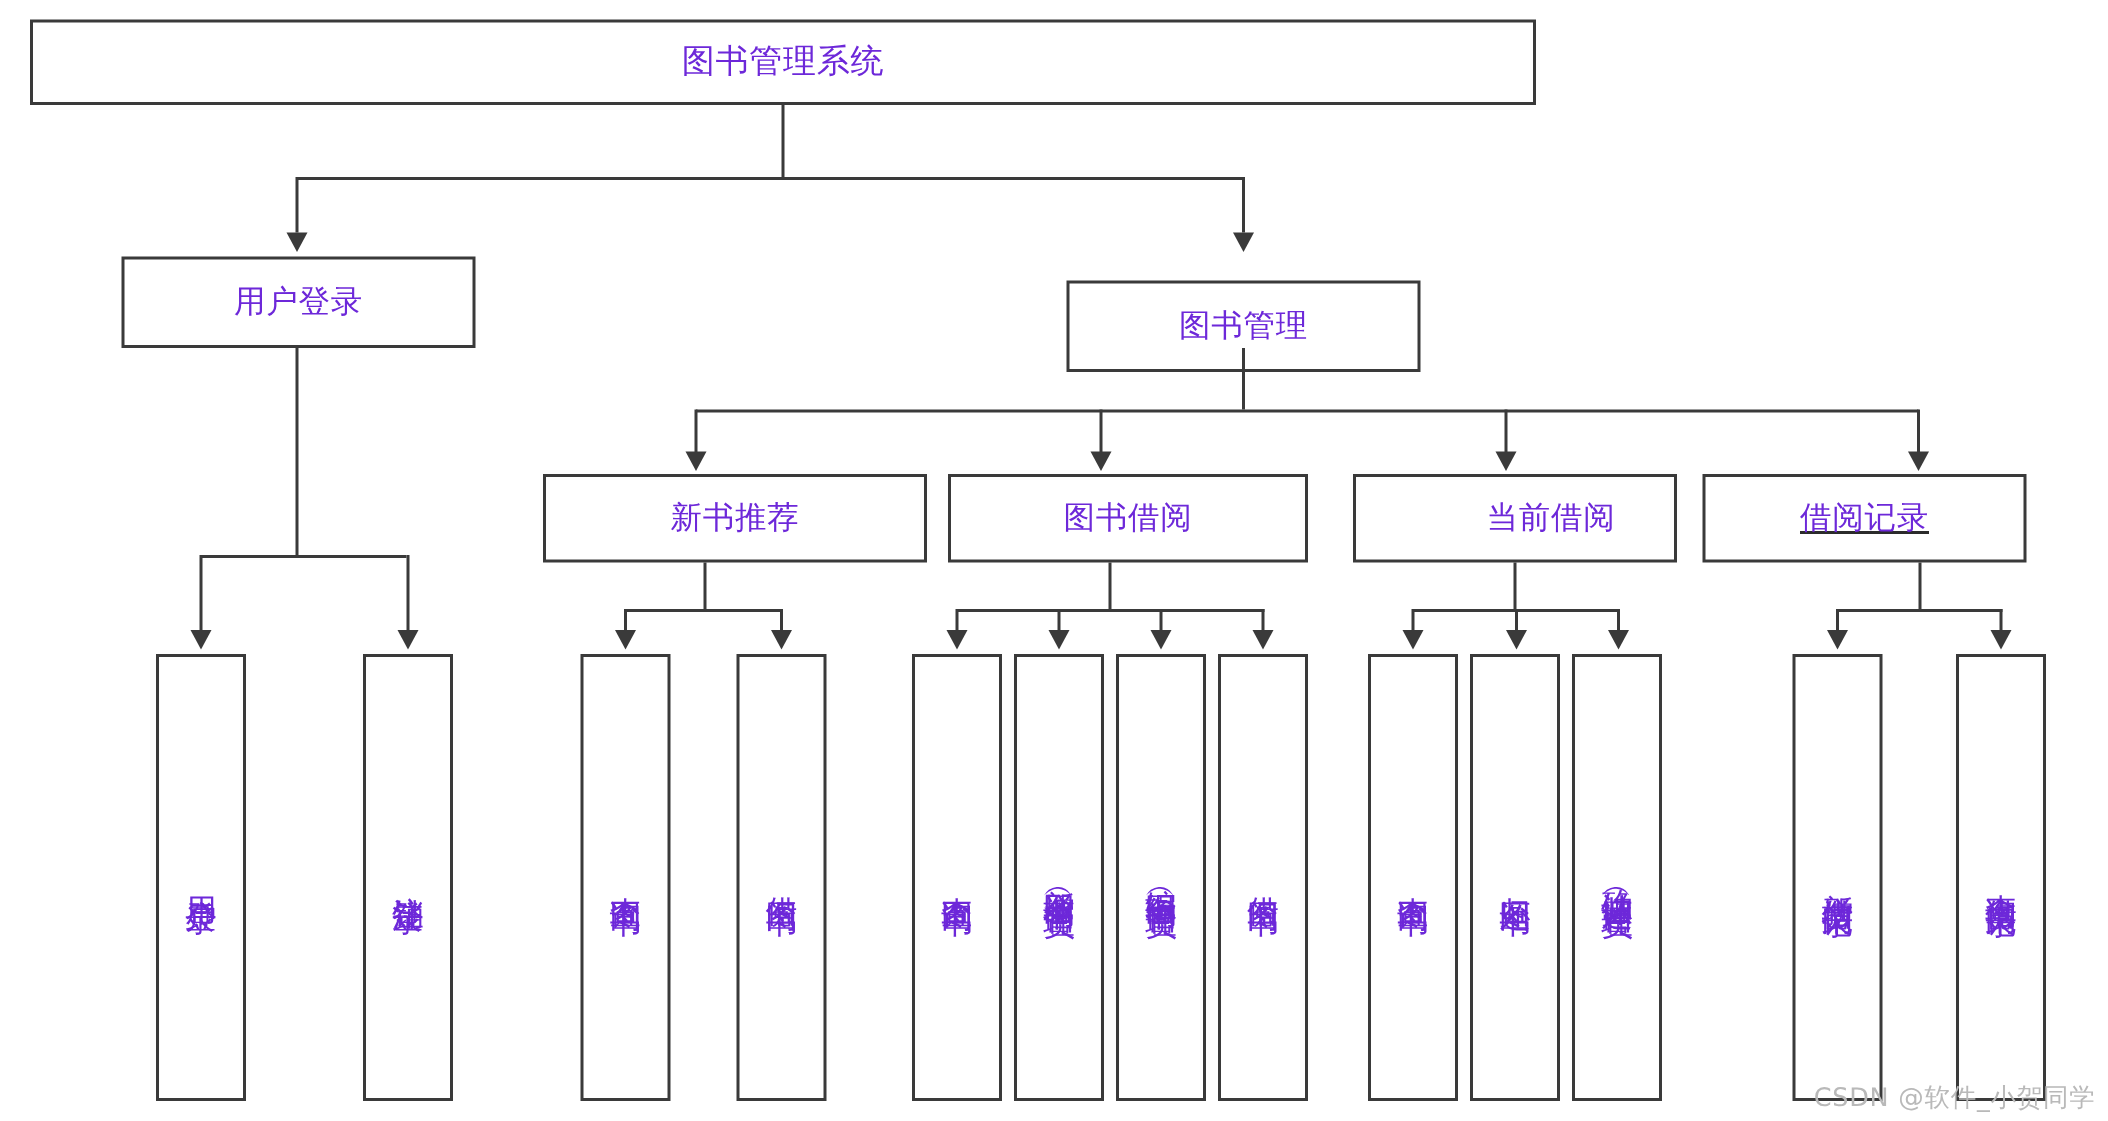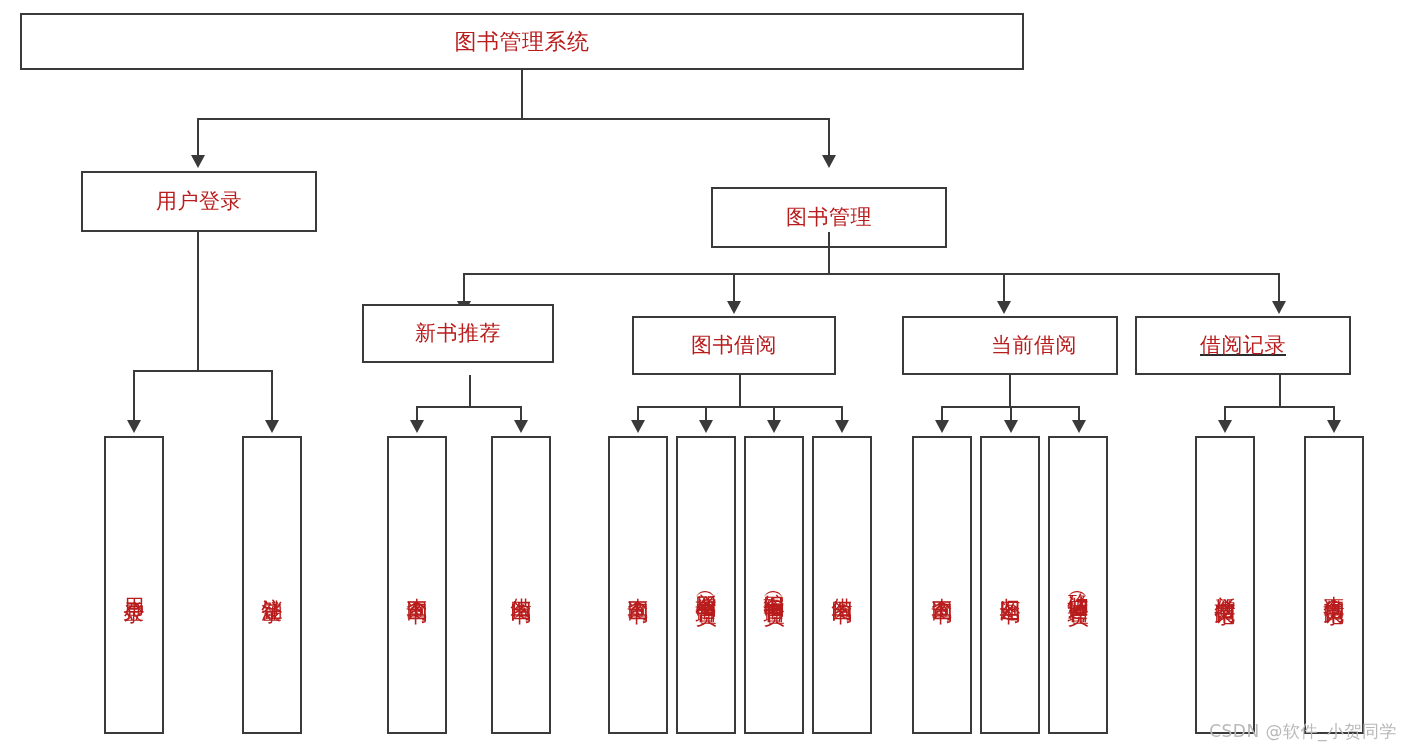--- a/index.html
+++ b/index.html
@@ -24,21 +24,21 @@
     border:2px solid #3a3a3a;
     display:flex;
     align-items:center;
     justify-content:center;
     text-align:center;
   }
   .node .label{
     font-size:21px;
     line-height:1.18;
     letter-spacing:0.5px;
-    color:#b91c1c;
+    color:#6d28d9;
     white-space:nowrap;
   }
   .node.root .label{font-size:22px;}
   .node.leaf{
     border-width:2px;
   }
   .node.leaf .label{
     writing-mode:vertical-rl;
     text-orientation:upright;
     font-size:21px;
@@ -118,24 +118,24 @@
 
   <div class="ln v" style="left:463px;top:273px;height:30px;"></div>
   <div class="arrow" style="left:457px;top:301px;"></div>
   <div class="ln v" style="left:733px;top:273px;height:30px;"></div>
   <div class="arrow" style="left:727px;top:301px;"></div>
   <div class="ln v" style="left:1003px;top:273px;height:30px;"></div>
   <div class="arrow" style="left:997px;top:301px;"></div>
   <div class="ln v" style="left:1278px;top:273px;height:30px;"></div>
   <div class="arrow" style="left:1272px;top:301px;"></div>
 
-  <div class="node" style="left:362px;top:304px;width:192px;height:59px;justify-content:center;">
+  <div class="node" style="left:362px;top:316px;width:256px;height:59px;justify-content:center;">
     <span class="label">新书推荐</span>
   </div>
-  <div class="node" style="left:632px;top:316px;width:204px;height:59px;">
+  <div class="node" style="left:632px;top:316px;width:240px;height:59px;">
     <span class="label">图书借阅</span>
   </div>
   <div class="node" style="left:902px;top:316px;width:216px;height:59px;padding-left:48px;">
     <span class="label">当前借阅</span>
   </div>
   <div class="node" style="left:1135px;top:316px;width:216px;height:59px;text-decoration:underline;">
     <span class="label">借阅记录</span>
   </div>
 
   <div class="ln v" style="left:469px;top:375px;height:31px;"></div>

